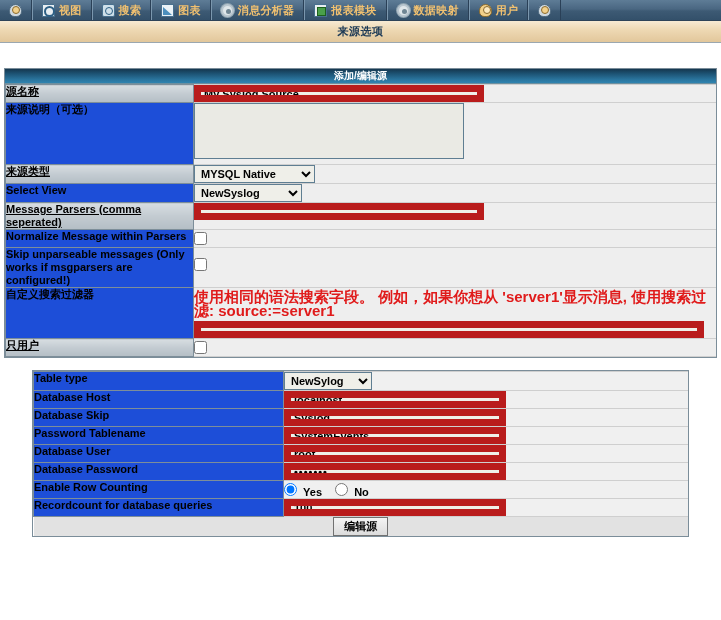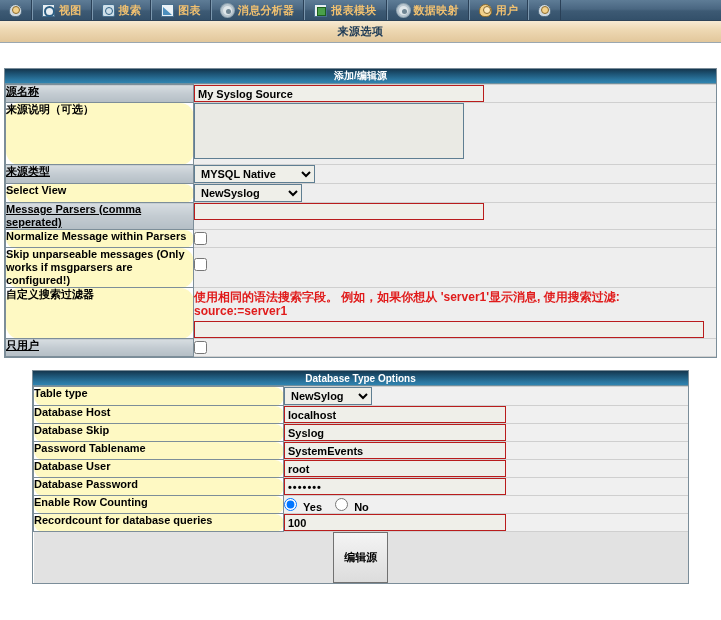--- a/index.html
+++ b/index.html
@@ -103,38 +103,37 @@
     color: #000;
     padding: 3px 4px;
     border: 1px solid #7d8e99;
     line-height: 13px;
   }
   .lbl-gray {
     background: linear-gradient(to bottom, #d7dde1 0%, #c3cbd1 50%, #b4bec5 100%);
     text-decoration: underline;
   }
   .lbl-blue {
-    background: #fef9c3;
-    border-radius: 14px;
+    background: #1d4ed8;
   }
   .val {
     background: #eeeeee;
     border-top: 1px solid #cfcfcf;
     border-bottom: 1px solid #cfcfcf;
     padding: 3px 4px;
   }
   .val-white { background: #f0f0f0; }
 
   input.txt {
     font-family: "Liberation Sans", sans-serif;
     font-size: 11px;
     font-weight: bold;
     color: #000;
     background: #efefe9;
-    border: 1px solid #b91c1c;
+    border: 7px solid #b91c1c;
     padding: 1px 3px;
     height: 17px;
   }
   textarea.ta {
     font-family: "Liberation Sans", sans-serif;
     font-size: 11px;
     background: #eaeae4;
     border: 1px solid #5f7e92;
     resize: none;
     padding: 2px;
@@ -145,41 +144,41 @@
     font-weight: bold;
     background: #efefe9;
     border: 1px solid #5f7e92;
     height: 18px;
     padding: 0 2px;
   }
   input.cb { width: 13px; height: 13px; margin: 2px 0; }
   .hint {
     color: #e01b1b;
     font-weight: bold;
-    font-size: 12px;
+    font-size: 15px;
     line-height: 14px;
     padding: 2px 0 3px 0;
   }
   .radiolabel { font-size: 11px; font-weight: bold; margin: 0 10px 0 3px; }
 
   .midwrap { padding: 0 32px; margin-top: 12px; }
 
   .btnbar {
     background: #e2e2e2;
     border-top: 1px solid #b6b6b6;
     text-align: center;
     padding: 3px 0 4px 0;
   }
   button.submit {
     font-family: "Liberation Sans", sans-serif;
     font-size: 11px;
     font-weight: bold;
     background: linear-gradient(to bottom,#f4f4f4,#dcdcdc);
     border: 1px solid #717171;
-    padding: 17px 10px;
+    padding: 1px 10px;
     cursor: pointer;
   }
   .outerpad { padding: 0 4px; }
 </style>
 </head>
 <body>
 
 <div class="tabbar">
   <div class="tab">
     <span class="ticon ic-users"></span>
@@ -297,21 +296,20 @@
       </td>
     </tr>
 
   </tbody>
       </table>
 </div>
 </div>
 
 <div class="midwrap">
 <div class="panel">
-  <div class="panel-head">Database Type Options</div>
   <table class="frm">
 
     <tbody>
           <tr>
       <td class="lbl lbl-blue" style="width:250px">Table type</td>
       <td class="val val-white">
         <select class="sel" style="width:88px">
           <option>NewSylog</option>
         </select>
       </td>

